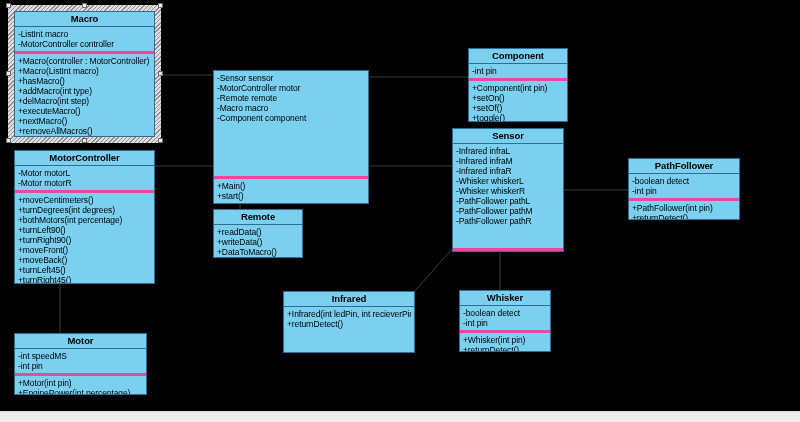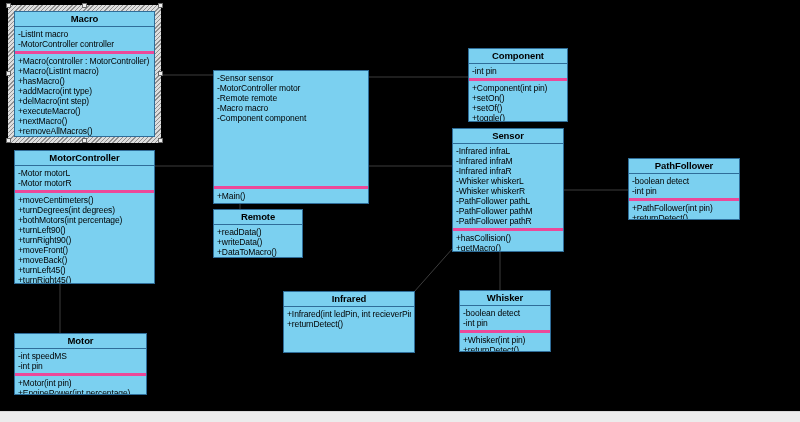--- a/index.html
+++ b/index.html
@@ -117,20 +117,21 @@
   <div class="uml-class" style="left:213px;top:70px;width:156px;height:134px;">
     <div class="compartment attrs grow">
         <div class="member">-Sensor sensor</div>
         <div class="member">-MotorController motor</div>
         <div class="member">-Remote remote</div>
         <div class="member">-Macro macro</div>
         <div class="member">-Component component</div>
       </div>
     <div class="compartment methods" style="flex:0 0 auto;">
         <div class="member">+Main()</div>
+        <div class="member">+start()</div>
       </div>
   </div>
 
   <div class="uml-class" style="left:213px;top:209px;width:90px;height:49px;">
     <div class="title">Remote</div>
     <div class="compartment methods">
         <div class="member">+readData()</div>
         <div class="member">+writeData()</div>
         <div class="member">+DataToMacro()</div>
       </div>
@@ -154,24 +155,20 @@
     <div class="compartment attrs">
         <div class="member">-Infrared infraL</div>
         <div class="member">-Infrared infraM</div>
         <div class="member">-Infrared infraR</div>
         <div class="member">-Whisker whiskerL</div>
         <div class="member">-Whisker whiskerR</div>
         <div class="member">-PathFollower pathL</div>
         <div class="member">-PathFollower pathM</div>
         <div class="member">-PathFollower pathR</div>
       </div>
-    <div class="compartment methods">
-        <div class="member">+hasCollision()</div>
-        <div class="member">+getMacro()</div>
-      </div>
   </div>
 
   <div class="uml-class" style="left:628px;top:158px;width:112px;height:62px;">
     <div class="title">PathFollower</div>
     <div class="compartment attrs">
         <div class="member">-boolean detect</div>
         <div class="member">-int pin</div>
       </div>
     <div class="compartment methods">
         <div class="member">+PathFollower(int pin)</div>

